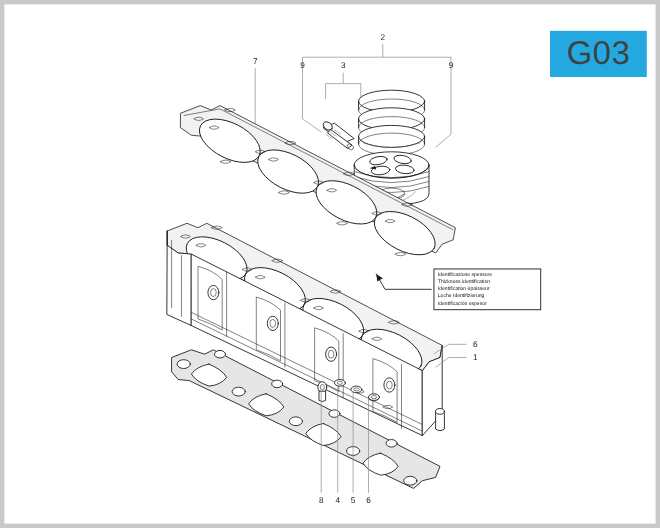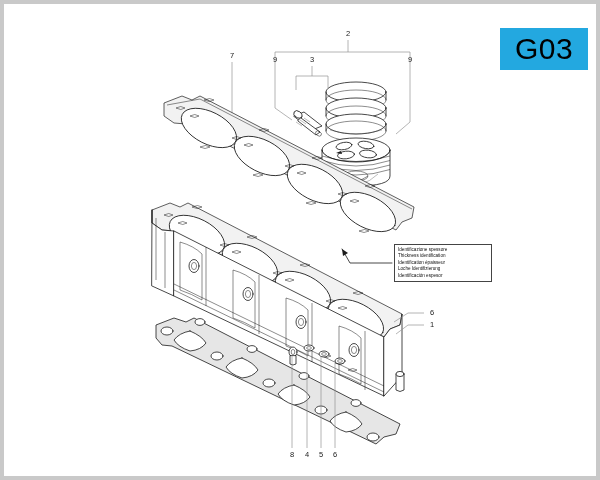--- a/index.html
+++ b/index.html
@@ -291,21 +291,21 @@
       <path class="lead" d="M420 309 L404 309 L390 318"></path>
       <path class="lead" d="M420 321 L404 321 L392 330"></path>
     </g>
 
     <g>
       <path class="ln" d="M388 259 L346 259 L338 245"></path>
       <path d="M338 245 l1 7 l5 -3 z" fill="#1b1b1b"></path>
     </g>
   </svg>
 
-  <div id="badge" style="background: rgb(35, 168, 224); color: #000000;">G03</div>
+  <div id="badge" style="background: rgb(35, 168, 224); color: #404040;">G03</div>
 
   <div class="callout" style="left:228px;top:52px;">7</div>
   <div class="callout" style="left:344px;top:30px;">2</div>
   <div class="callout" style="left:271px;top:56px;">9</div>
   <div class="callout" style="left:308px;top:56px;">3</div>
   <div class="callout" style="left:406px;top:56px;">9</div>
   <div class="callout" style="left:428px;top:309px;">6</div>
   <div class="callout" style="left:428px;top:321px;">1</div>
   <div class="callout" style="left:288px;top:451px;">8</div>
   <div class="callout" style="left:303px;top:451px;">4</div>

